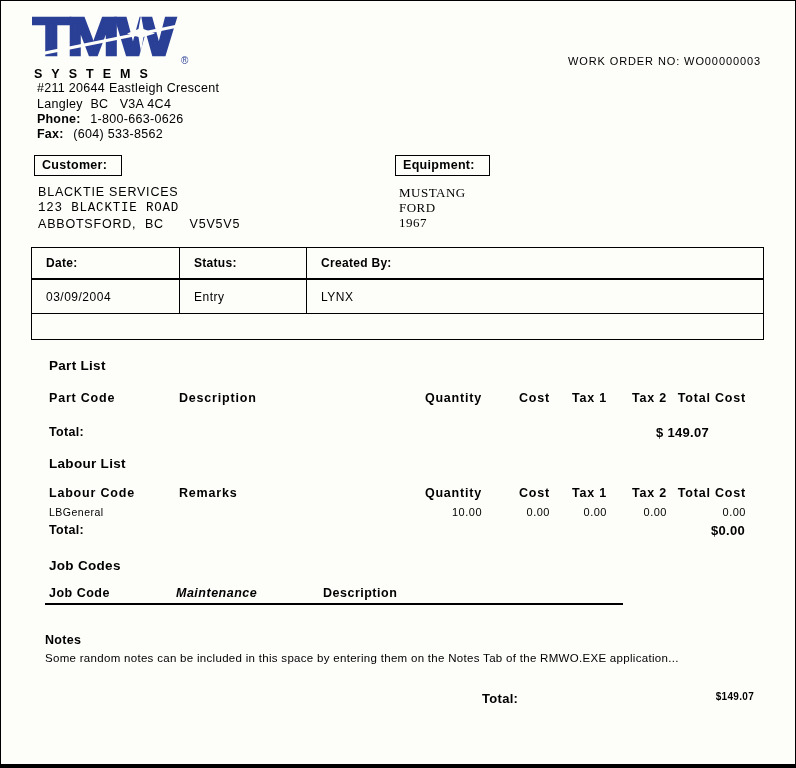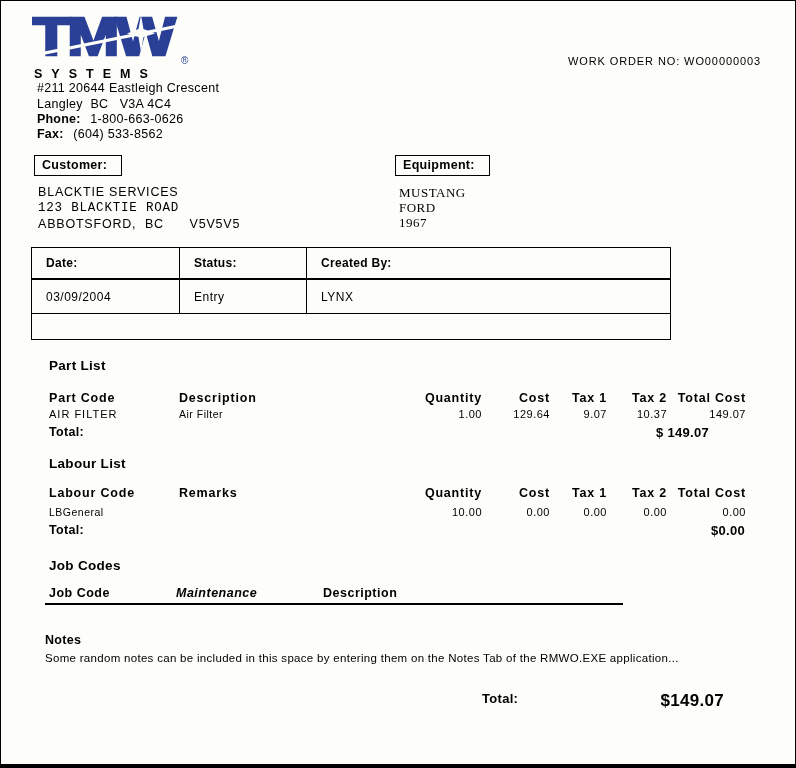--- a/index.html
+++ b/index.html
@@ -14,21 +14,21 @@
   .systems{left:33px;top:66px;font-size:12.5px;font-weight:bold;letter-spacing:9px;}
   .addr{left:36px;font-size:12.5px;letter-spacing:.3px;text-align:right;}
   .addr b{letter-spacing:.2px;}
   .report-title{right:34px;top:28px;font-size:22px;font-weight:bold;letter-spacing:.2px;}
   .work-order{right:34px;top:54px;font-size:11px;letter-spacing:.9px;}
   
   .label-box{border:1px solid #000;font-size:12.5px;font-weight:bold;padding:2px 14px 3px 7px;letter-spacing:.3px;background:#fdfdfa;}
   .cust-line{left:37px;font-size:12.5px;letter-spacing:.8px;}
   .equip-line{left:398px;font-size:13px;font-family:"Liberation Serif","DejaVu Serif",serif;letter-spacing:.5px;}
   
-  table.info{position:absolute;left:30px;top:246px;width:640px;border-collapse:collapse;border:1px solid #000;}
+  table.info{position:absolute;left:30px;top:246px;width:733px;border-collapse:collapse;border:1px solid #000;}
   table.info td{font-size:12px;padding:0 0 0 14px;vertical-align:middle;}
   table.info tr.hdr td{font-weight:bold;height:30px;border-bottom:2px solid #000;letter-spacing:.3px;}
   table.info tr.dat td{height:33px;border-bottom:1px solid #000;letter-spacing:.5px;}
   table.info td.vline{border-right:1px solid #000;}
   table.info tr.empty td{height:25px;}
   
   .sec-title{left:48px;font-size:13.5px;font-weight:bold;letter-spacing:.3px;}
   .row{left:0;right:0;height:16px;}
   .row span{position:absolute;white-space:nowrap;}
   .h span{font-weight:bold;font-size:12.5px;letter-spacing:.8px;}
@@ -107,29 +107,20 @@
   <div class="abs sec-title" style="top:357px;">Part List</div>
   <div class="abs row h" style="top:390px;">
     <span class="c-code">Part Code</span>
     <span class="c-desc">Description</span>
     <span class="c-qty">Quantity</span>
     <span class="c-cost">Cost</span>
     <span class="c-tax1">Tax 1</span>
     <span class="c-tax2">Tax 2</span>
     <span class="c-totc">Total Cost</span>
   </div>
-  <div class="abs row d" style="top:407px;">
-    <span class="c-code" style="letter-spacing:1px;">AIR FILTER</span>
-    <span class="c-desc" style="font-size:10.5px;">Air Filter</span>
-    <span class="c-qty">1.00</span>
-    <span class="c-cost">129.64</span>
-    <span class="c-tax1">9.07</span>
-    <span class="c-tax2">10.37</span>
-    <span class="c-totc">149.07</span>
-  </div>
   <div class="abs row" style="top:424px;">
     <span class="tot-label">Total:</span>
     <span class="tot-val" style="right:86px;">$ 149.07</span>
   </div>
 
   <div class="abs sec-title" style="top:455px;">Labour List</div>
   <div class="abs row h" style="top:485px;">
     <span class="c-code">Labour Code</span>
     <span class="c-desc">Remarks</span>
     <span class="c-qty">Quantity</span>
@@ -157,16 +148,16 @@
     <span class="jc1">Job Code</span>
     <span class="jc2">Maintenance</span>
     <span class="jc3">Description</span>
   </div>
 
   <div class="abs notes-title" style="top:632px;">Notes</div>
   <div class="abs notes-text" style="top:651px;">Some random notes can be included in this space by entering them on the Notes Tab of the RMWO.EXE application...</div>
 
   <div class="abs row" style="top:690px;">
     <span class="tot-label" style="left:481px;font-size:13px;">Total:</span>
-    <span class="tot-val" style="right:71px;font-size:17px;">$149.07</span>
+    <span class="tot-val" style="right:41px;font-size:10px;">$149.07</span>
   </div>
 
 </div>
 
 </body></html>

